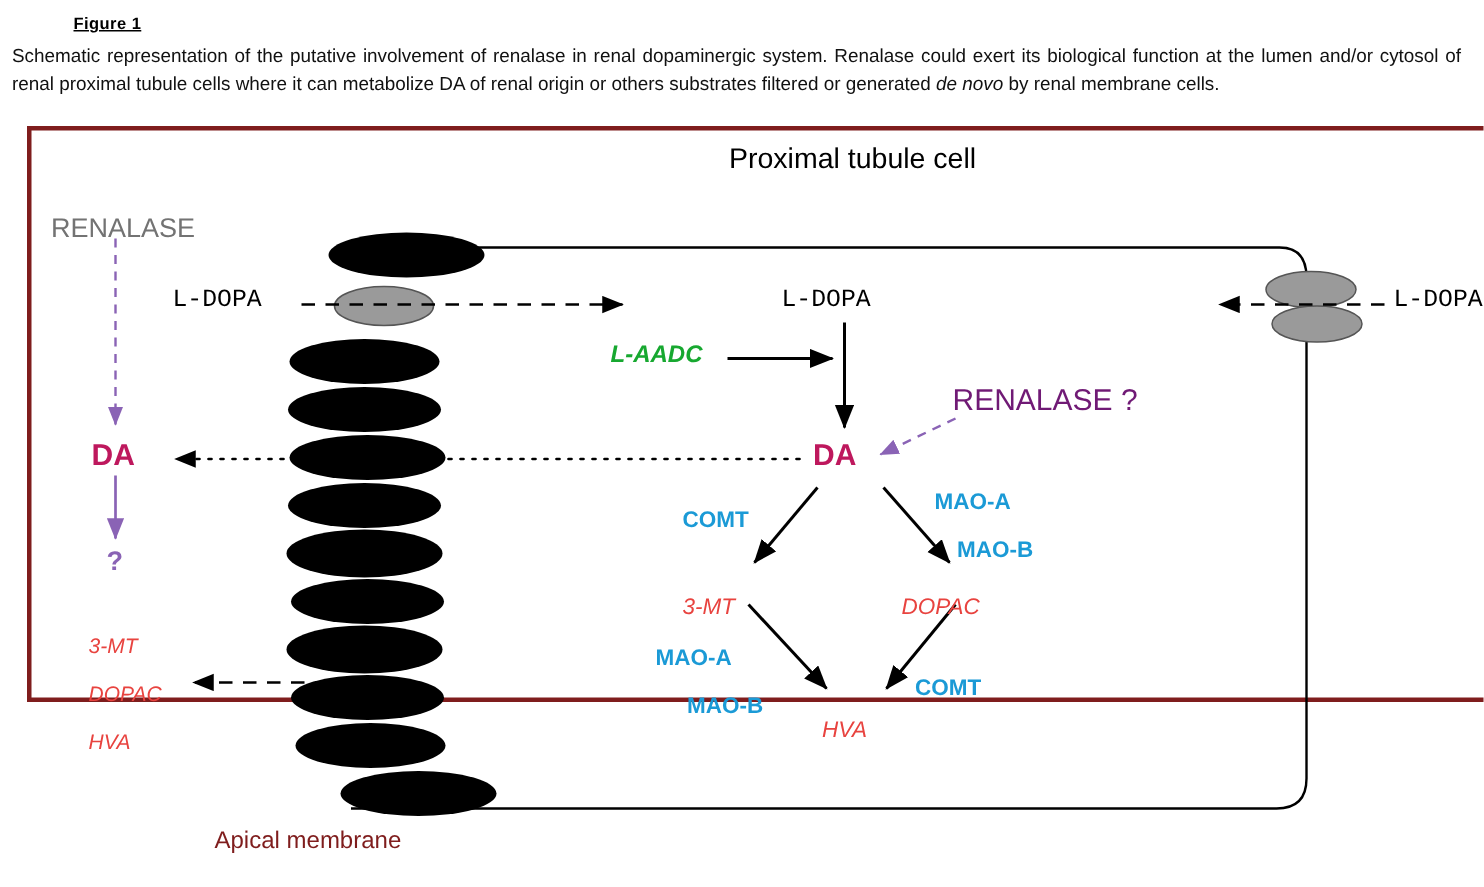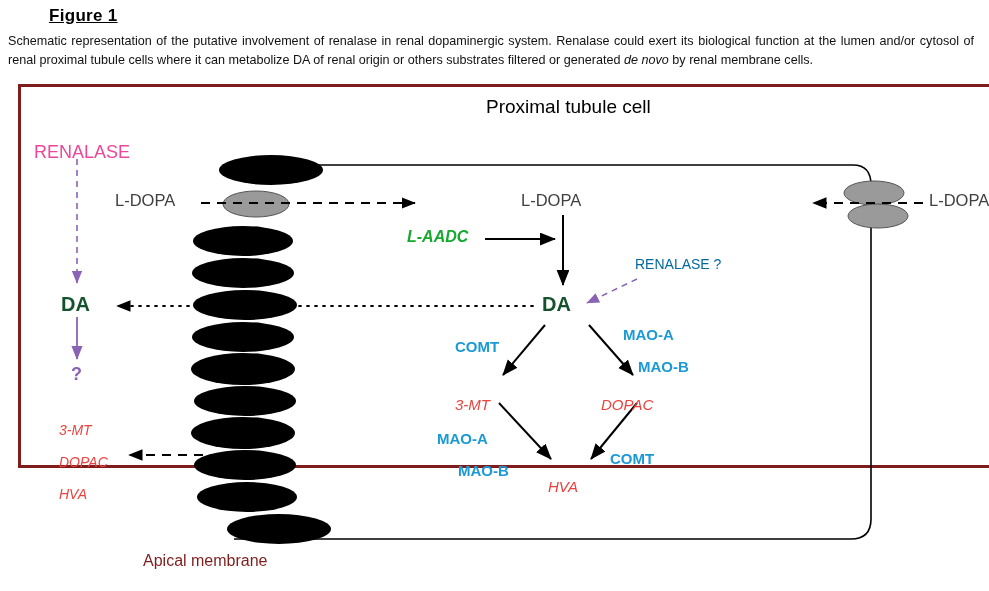--- a/index.html
+++ b/index.html
@@ -22,21 +22,21 @@
   }
 
   
   .caption-wrap {
     position: absolute;
     left: 8px;
     top: 6px;
     width: 966px;
   }
   .fig-label {
-    font-size: 17px;
+    font-size: 11px;
     font-weight: bold;
     text-decoration: underline;
     letter-spacing: 0.3px;
     margin-bottom: 6px;
     display: inline-block;
     padding-left: 41px;
   }
   .caption-text {
     font-size: 12.6px;
     line-height: 1.52;
@@ -63,34 +63,35 @@
     white-space: nowrap;
     line-height: 1;
   }
 
   .title-cell {
     font-size: 19px;
     color: #000;
   }
   .lab-ldopa {
     font-size: 16.5px;
-    color: #404040;
+    color: #000000;
+    font-family: Liberation Mono, monospace;
   }
   .lab-da {
     font-size: 20px;
     font-weight: bold;
-    color: #14532d;
+    color: #be185d;
   }
   .lab-renalase {
     font-size: 18px;
-    color: #ec4899;
+    color: #737373;
   }
   .lab-renalase-q {
-    font-size: 14px;
-    color: #0369a1;
+    font-size: 20px;
+    color: #701a75;
   }
   .lab-qmark {
     font-size: 18px;
     font-weight: bold;
     color: #8a63b5;
   }
   .lab-aadc {
     font-size: 16px;
     font-weight: bold;
     font-style: italic;

